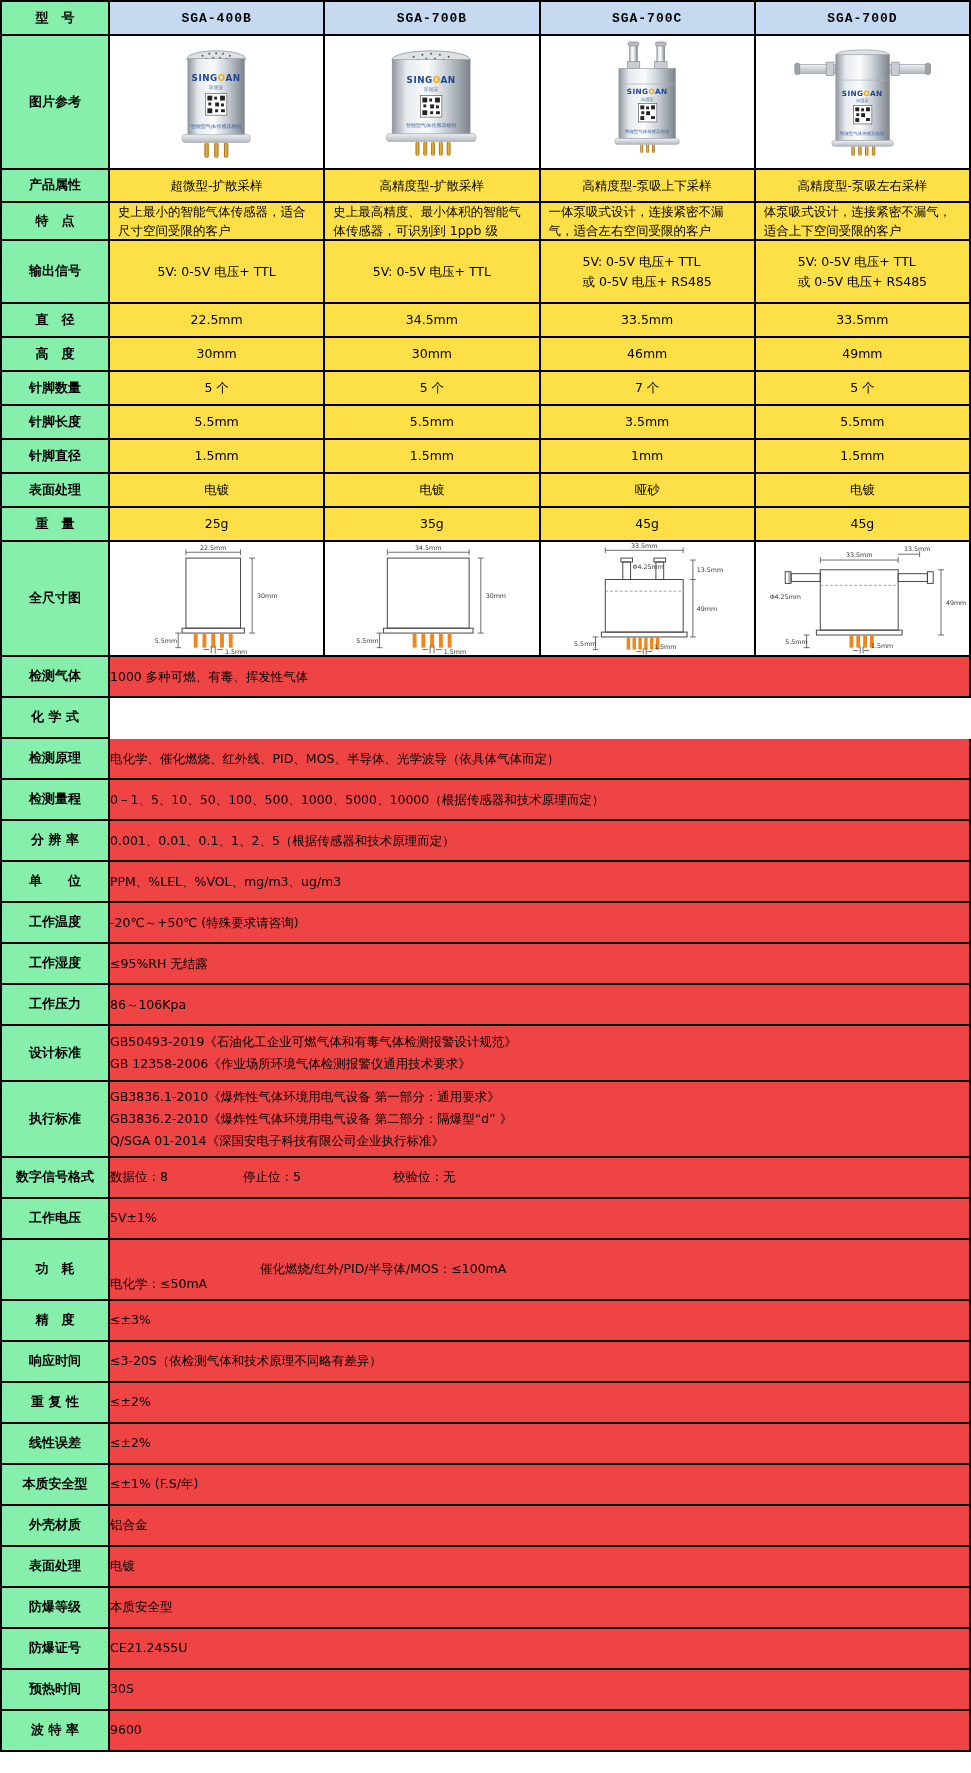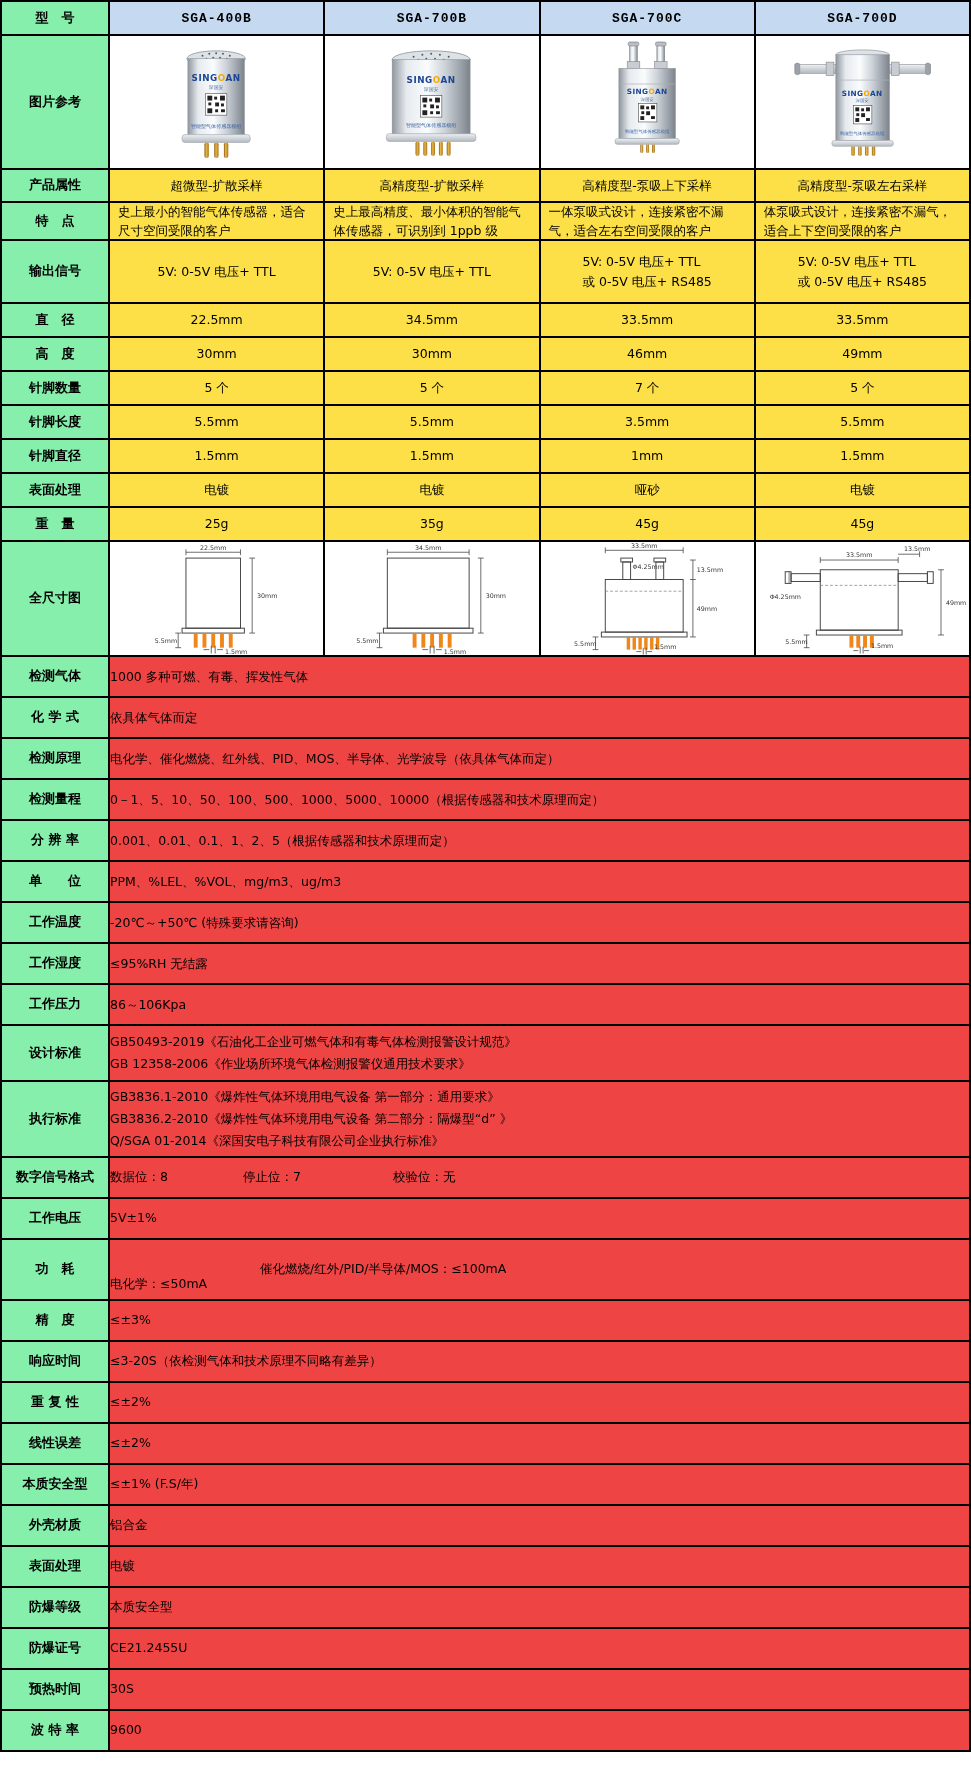--- a/index.html
+++ b/index.html
@@ -585,23 +585,20 @@
         <span>检测气体</span>
       </div>
     <div class="cell val">
         <span class="pre">1000 多种可燃、有毒、挥发性气体</span>
       </div>
   </div>
   <div class="row rs">
     <div class="cell lab">
         <span>化 学 式</span>
       </div>
-    <div class="cell val">
-        <span class="pre">依具体气体而定</span>
-      </div>
   </div>
   <div class="row rs">
     <div class="cell lab">
         <span>检测原理</span>
       </div>
     <div class="cell val">
         <span class="pre">电化学、催化燃烧、红外线、PID、MOS、半导体、光学波导（依具体气体而定）</span>
       </div>
   </div>
   <div class="row rs">
@@ -670,21 +667,21 @@
 GB3836.2-2010《爆炸性气体环境用电气设备 第二部分：隔爆型“d” 》
 Q/SGA 01-2014《深国安电子科技有限公司企业执行标准》</span>
       </div>
   </div>
   <div class="row rs">
     <div class="cell lab">
         <span>数字信号格式</span>
       </div>
     <div class="cell val parts">
         <span>数据位：8</span>
-        <span>停止位：7</span>
+        <span>停止位：5</span>
         <span>校验位：无</span>
       </div>
   </div>
   <div class="row rs">
     <div class="cell lab">
         <span>工作电压</span>
       </div>
     <div class="cell val">
         <span class="pre">5V±1%</span>
       </div>

